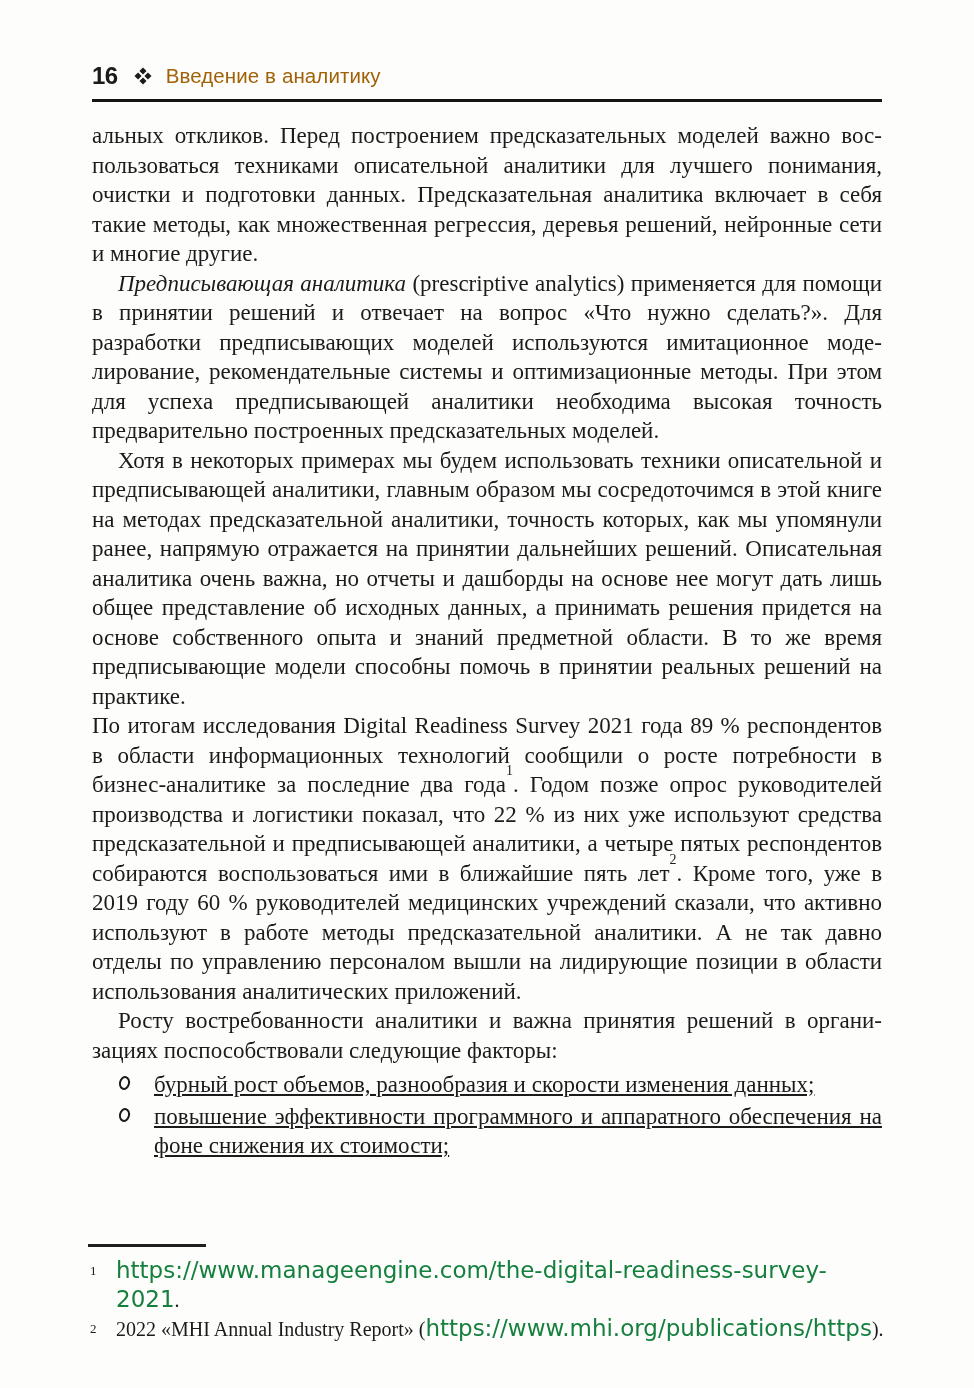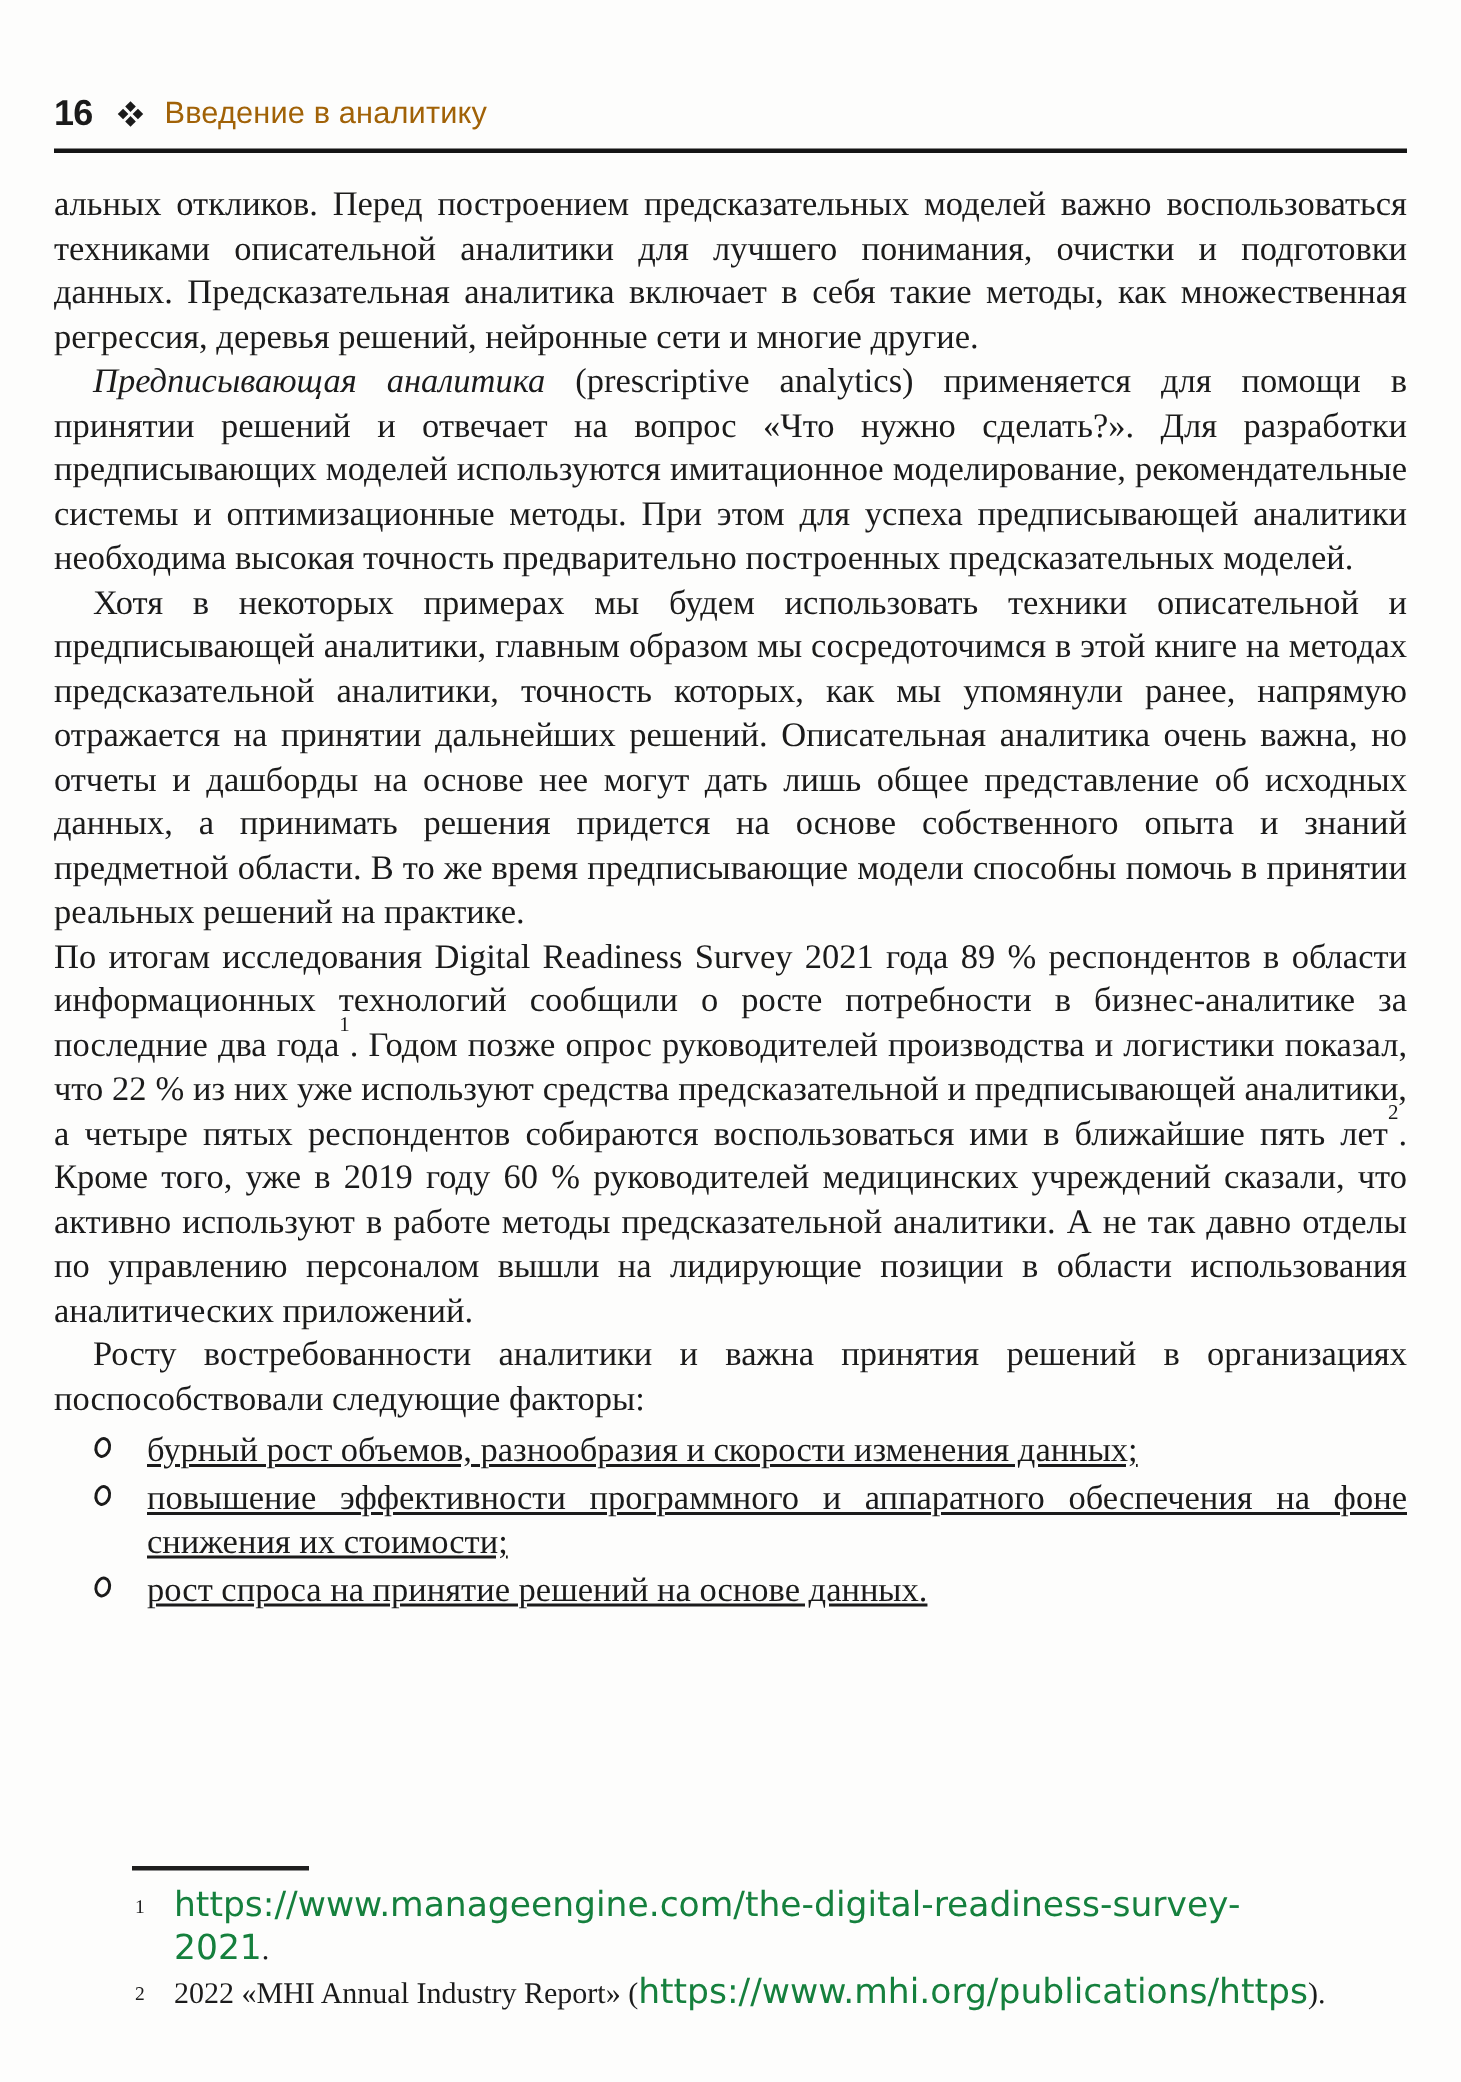--- a/index.html
+++ b/index.html
@@ -7,21 +7,21 @@
     width: 974px; height: 1388px;
     background: #fdfdfc;
     font-family: "Liberation Serif", serif;
     color: #1b1b1b;
     overflow: hidden;
   }
   .page {
     position: relative;
     width: 974px; height: 1388px;
     box-sizing: border-box;
-    padding: 0 36px;
+    padding: 0 92px;
   }
 
   
   .running-head {
     display: flex;
     align-items: center;
     padding-top: 62px;
     font-family: "Liberation Sans", sans-serif;
   }
   .page-num {
@@ -158,21 +158,20 @@
   <p class="bodytext indent">Хотя в некоторых примерах мы будем использовать техники описательной и предписывающей аналитики, главным образом мы сосредоточимся в этой книге на методах предсказательной аналитики, точность которых, как мы упомянули ранее, напрямую отражается на принятии дальнейших решений. Описательная аналитика очень важна, но отчеты и дашборды на основе нее могут дать лишь общее представление об исходных данных, а принимать решения придется на основе собственного опыта и знаний предметной об­ласти. В то же время предписывающие модели способны помочь в принятии реальных решений на практике.</p>
 
 
   <p class="bodytext"><span>По итогам исследования Digital Readiness Survey 2021 года 89 % респонден­тов в области информационных технологий сообщили о росте потребности в бизнес-аналитике за последние два года</span><sup>1</sup><span>. Годом позже опрос руководи­телей производства и логистики показал, что 22 % из них уже используют средства предсказательной и предписывающей аналитики, а четыре пятых респондентов собираются воспользоваться ими в ближайшие пять лет</span><sup>2</sup><span>. Кро­ме того, уже в 2019 году 60 % руководителей медицинских учреждений ска­зали, что активно используют в работе методы предсказательной аналитики. А не так давно отделы по управлению персоналом вышли на лидирующие позиции в области использования аналитических приложений.</span></p>
 
   <p class="bodytext indent">Росту востребованности аналитики и важна принятия решений в органи­зациях поспособствовали следующие факторы:</p>
 
   <ul class="bullets">
     <li><span class="ring"></span><span>бурный рост объемов, разнообразия и скорости изменения данных;</span></li>
     <li><span class="ring"></span><span>повышение эффективности программного и аппаратного обеспечения на фоне снижения их стоимости;</span></li>
-    <li><span class="ring"></span><span>рост спроса на принятие решений на основе данных.</span></li>
   </ul>
 
   <footer class="footnotes">
     <div class="fn-rule"></div>
     <div class="fn">
       <sup class="fn-marker">1</sup><span class="fn-prefix"></span><a class="fn-link">https://www.manageengine.com/the-digital-readiness-survey-2021</a><span class="fn-suffix">.</span>
     </div>
     <div class="fn">
       <sup class="fn-marker">2</sup><span class="fn-prefix">2022 «MHI Annual Industry Report» (</span><a class="fn-link">https://www.mhi.org/publications/https</a><span class="fn-suffix">).</span>
     </div>

